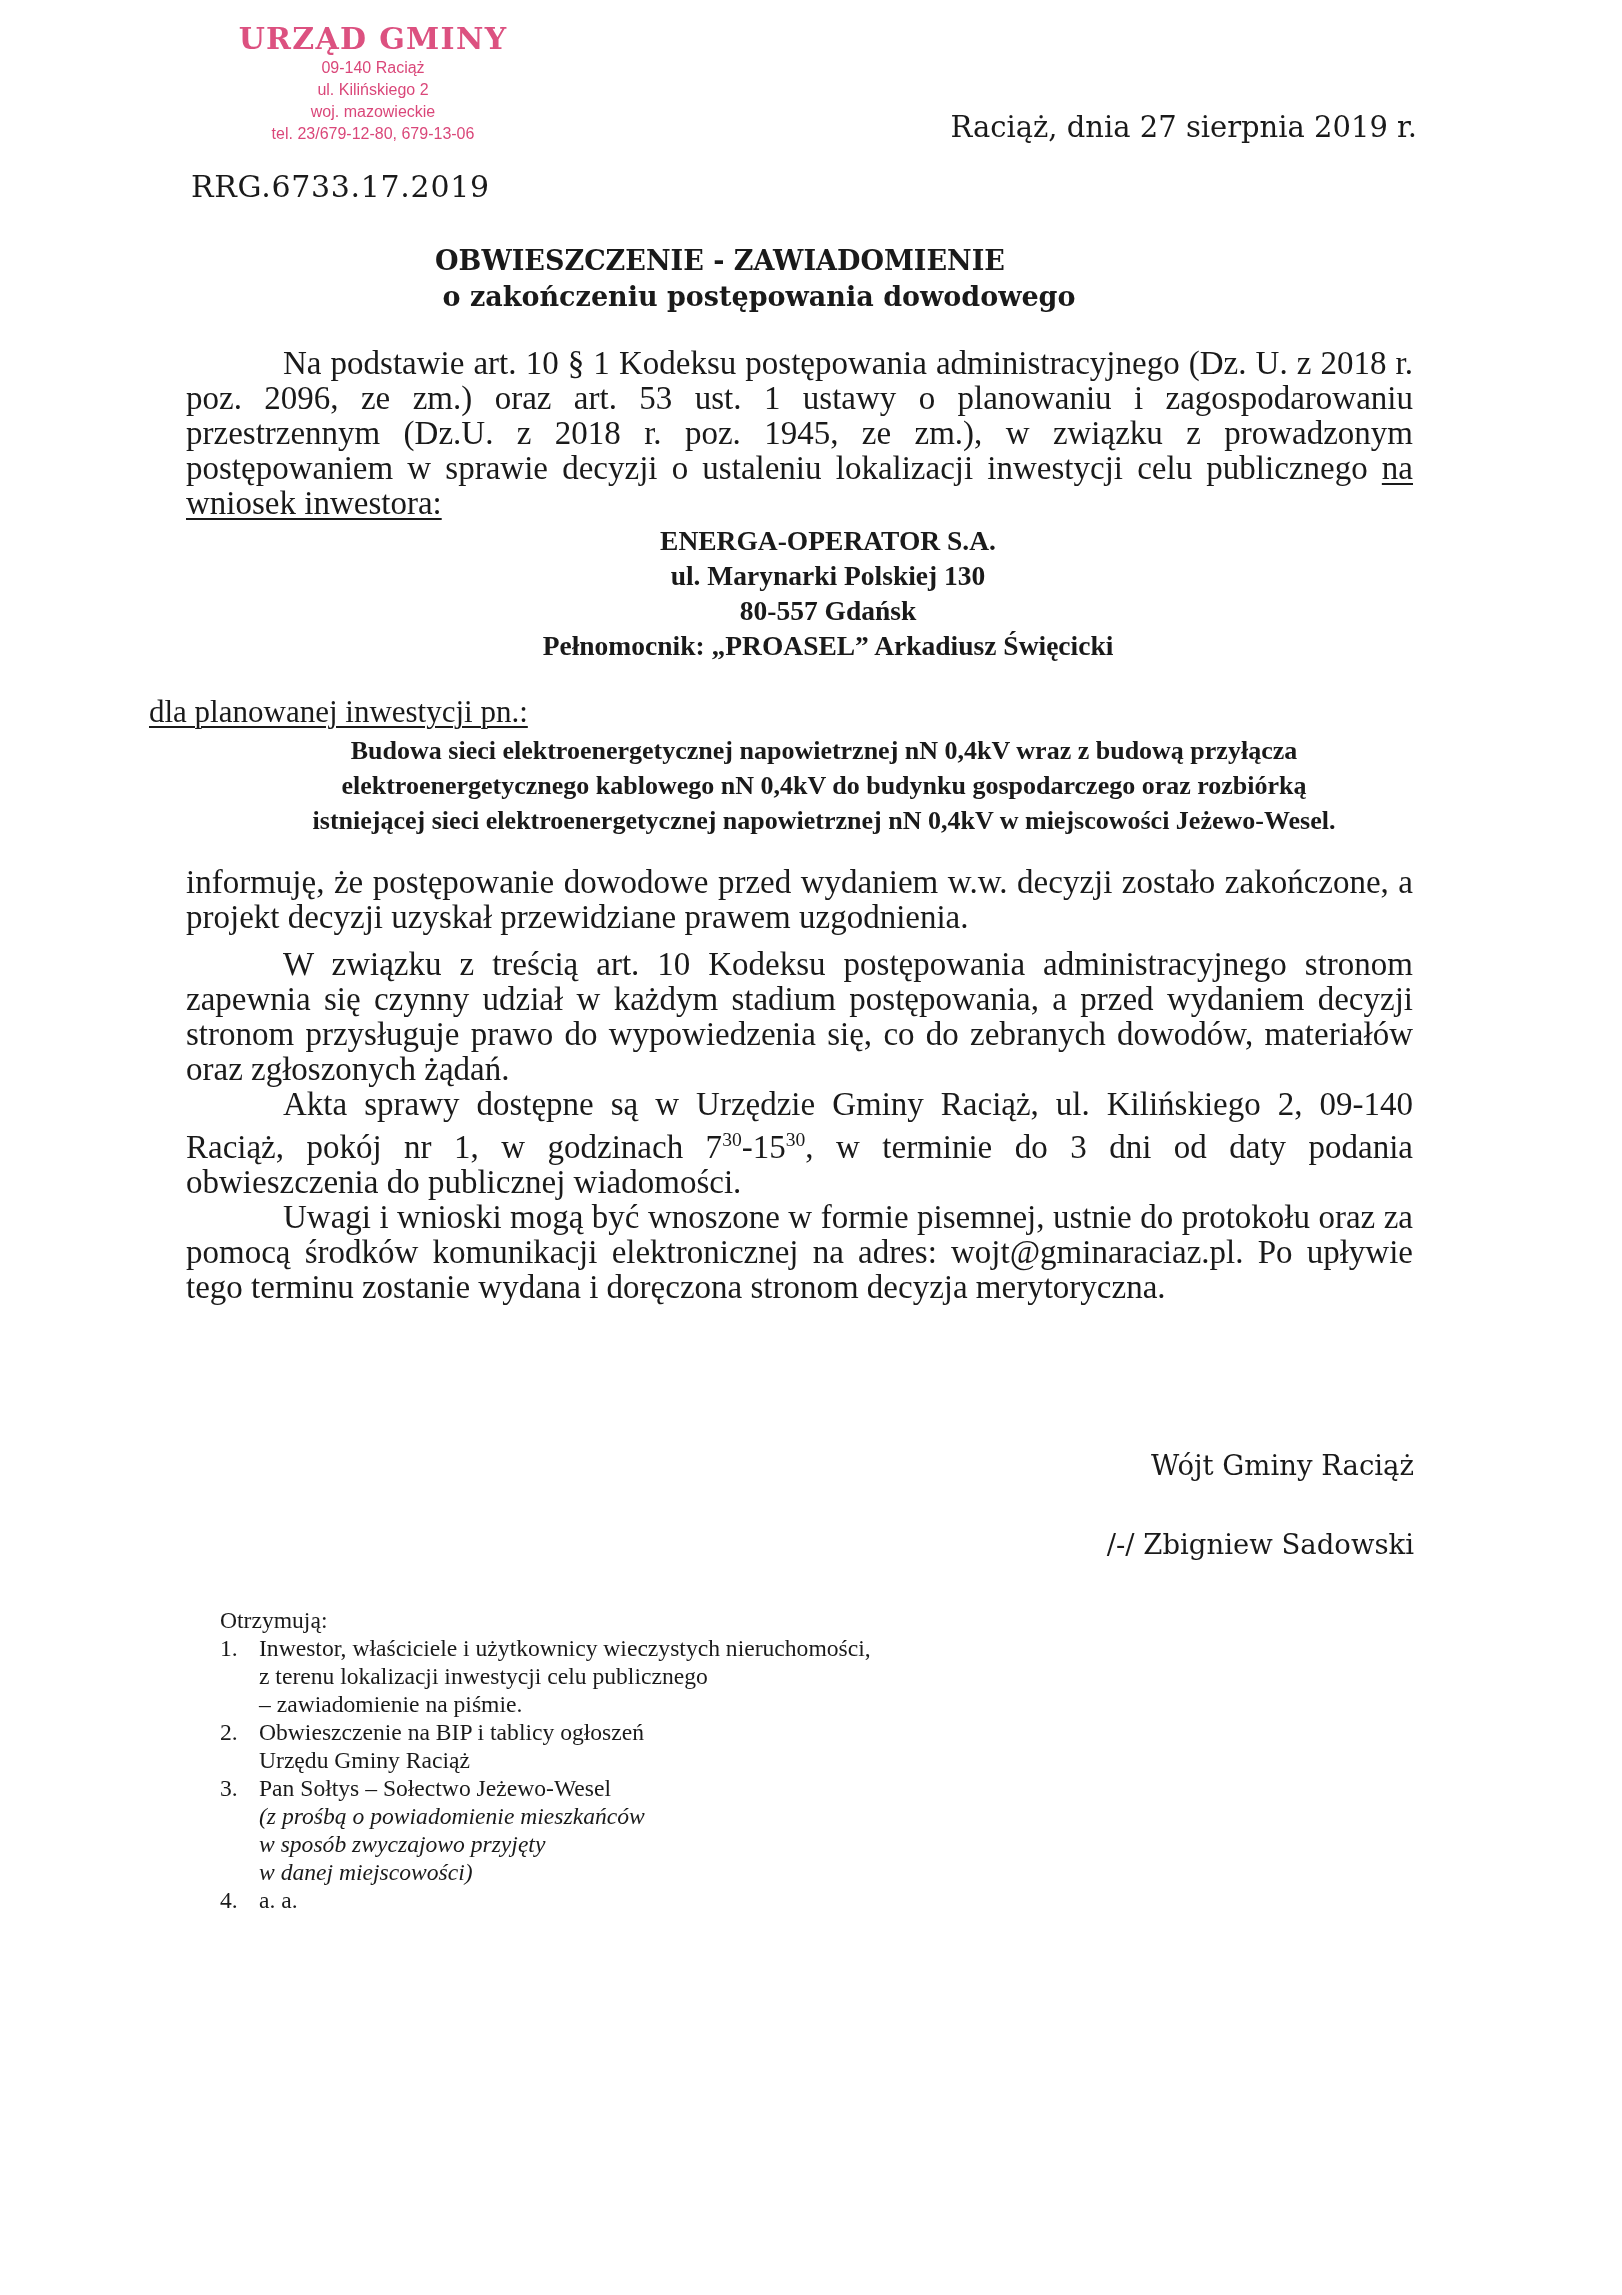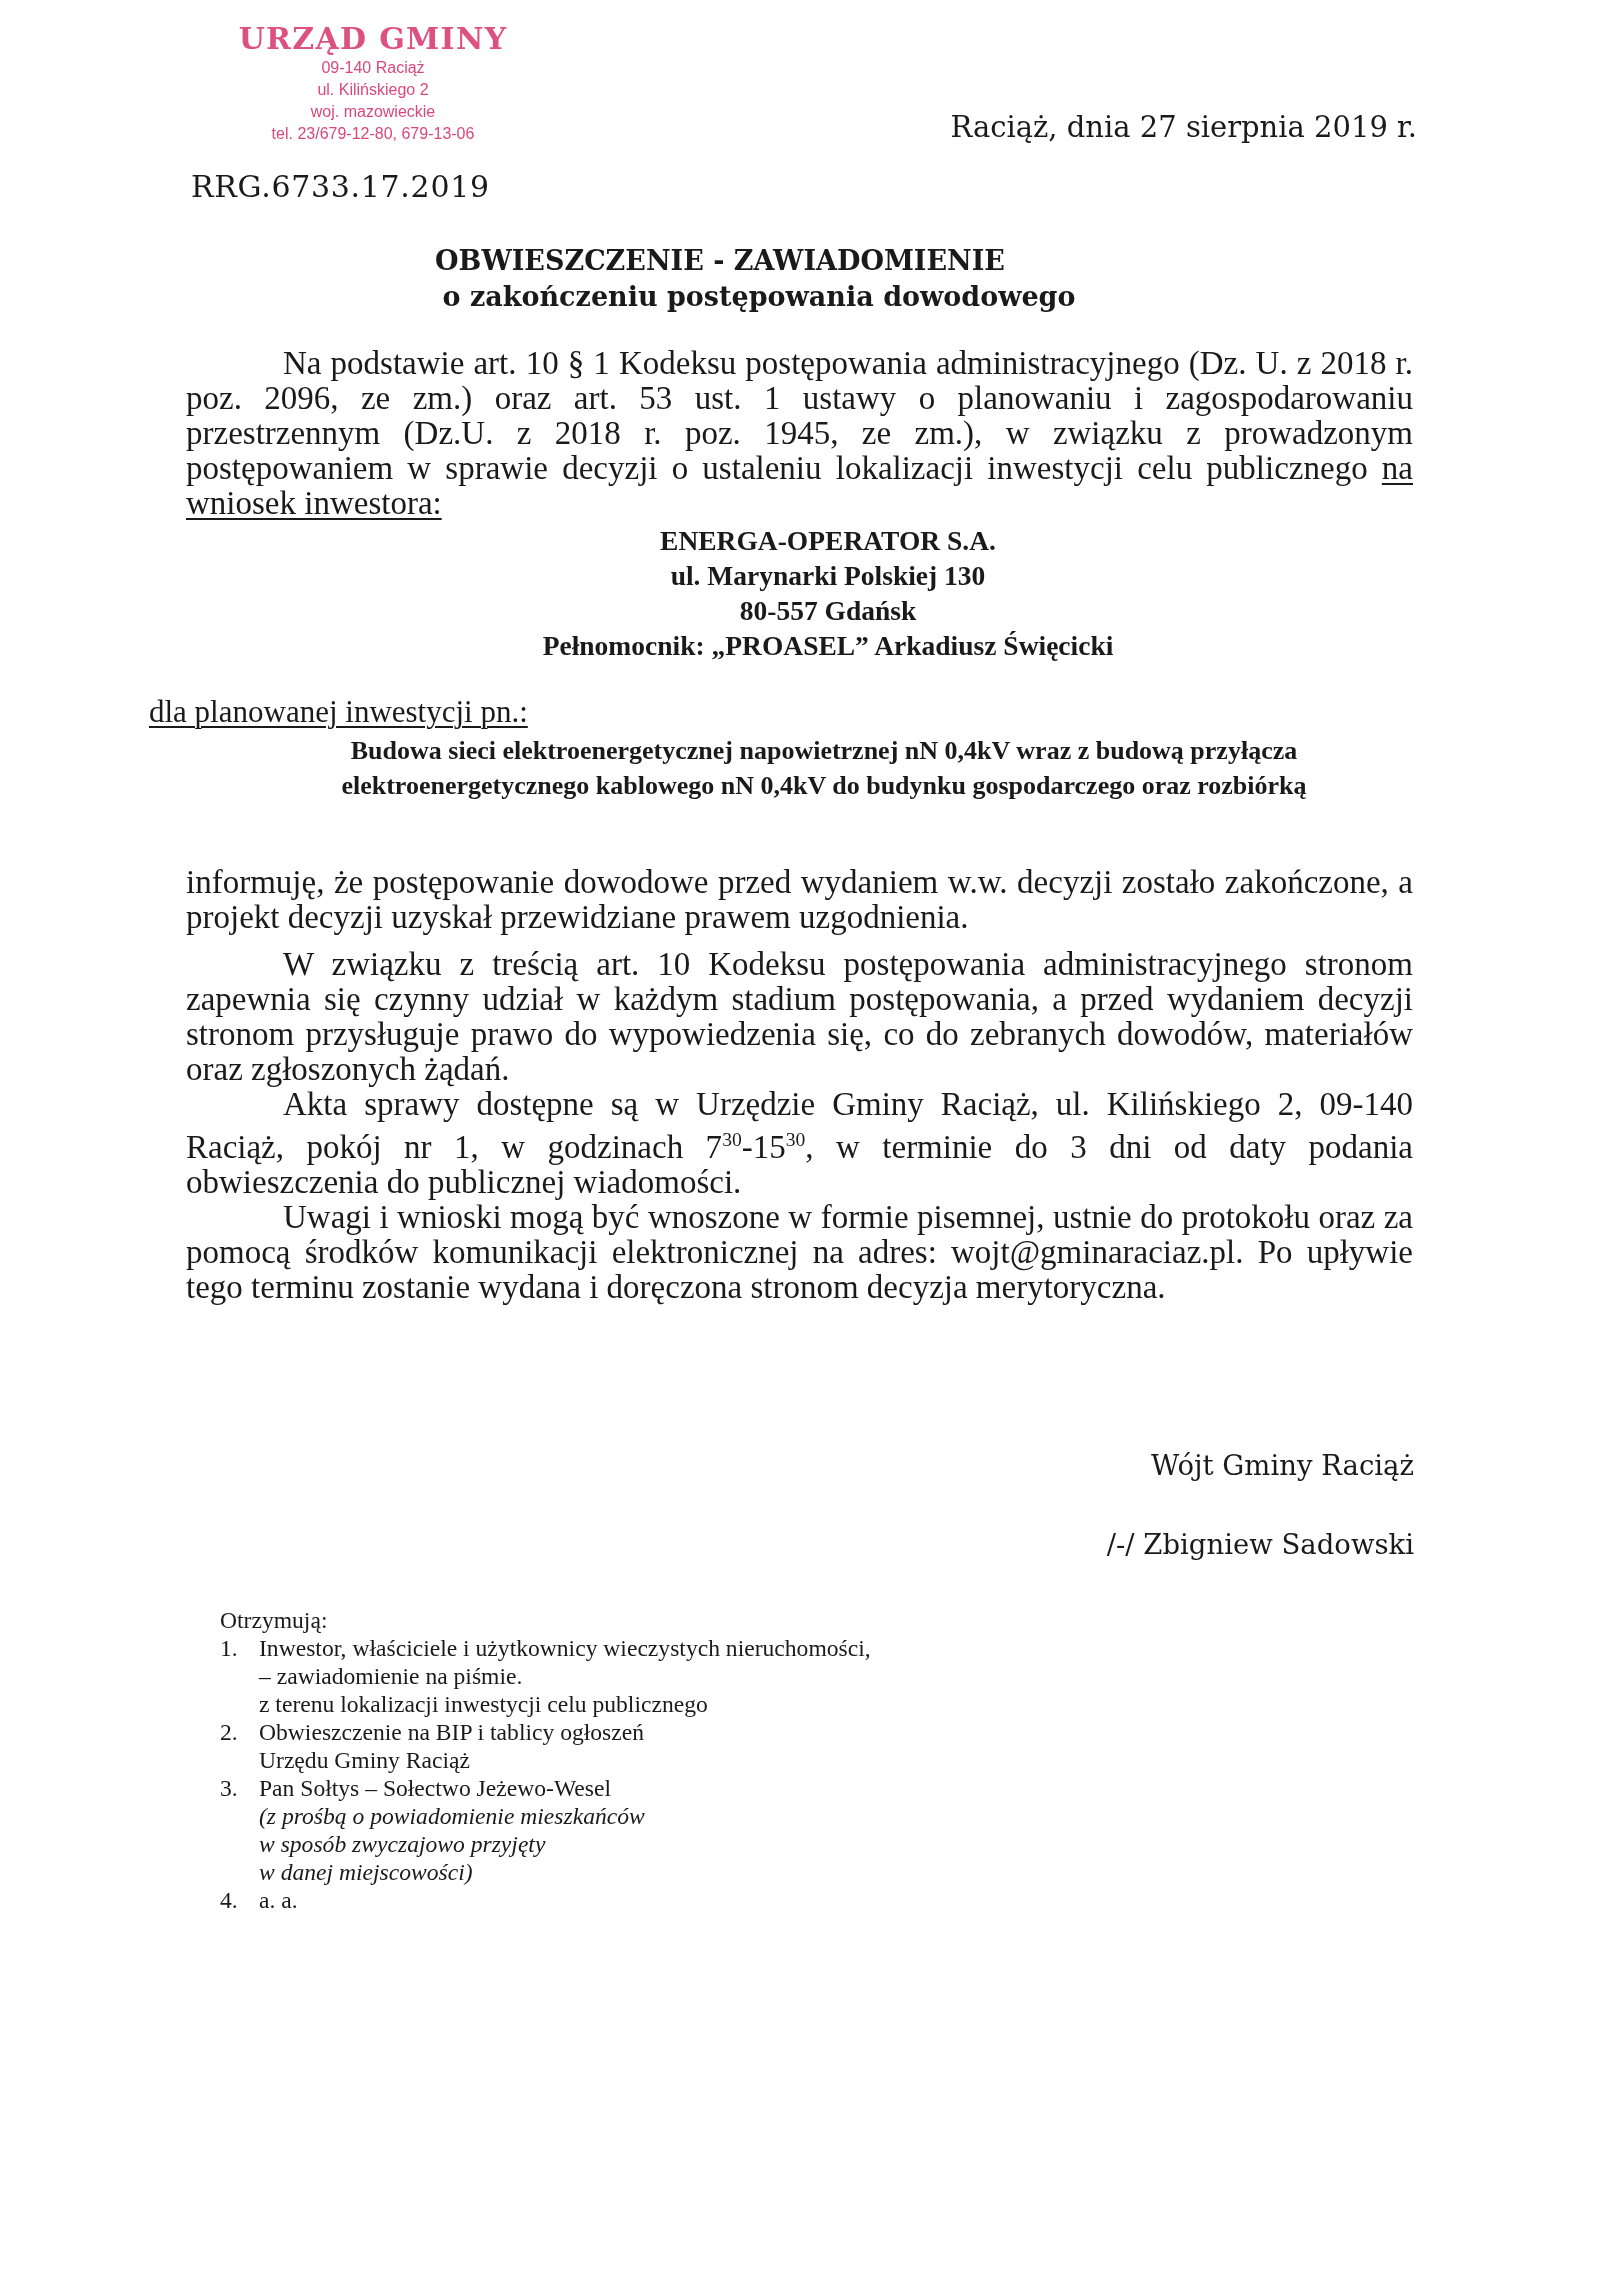--- a/index.html
+++ b/index.html
@@ -64,40 +64,41 @@
   <div>ENERGA-OPERATOR S.A.</div>
   <div>ul. Marynarki Polskiej 130</div>
   <div>80-557 Gdańsk</div>
   <div>Pełnomocnik: „PROASEL” Arkadiusz Święcicki</div>
 </div>
 
 <div class="abs project-label u">dla planowanej inwestycji pn.:</div>
 <div class="abs project">
   <div>Budowa sieci elektroenergetycznej napowietrznej nN 0,4kV wraz z budową przyłącza</div>
   <div>elektroenergetycznego kablowego nN 0,4kV do budynku gospodarczego oraz rozbiórką</div>
+  <div>istniejącej sieci elektroenergetycznej napowietrznej nN 0,4kV w miejscowości Jeżewo-Wesel.</div>
 </div>
 
 <div class="abs body-block" style="top:865px;">
   <p style="margin-bottom:11.8px;">informuję, że postępowanie dowodowe przed wydaniem w.w. decyzji zostało zakończone, a projekt decyzji uzyskał przewidziane prawem uzgodnienia.</p>
   <p class="indent">W związku z treścią art. 10 Kodeksu postępowania administracyjnego stronom zapewnia się czynny udział w każdym stadium postępowania, a przed wydaniem decyzji stronom przysługuje prawo do wypowiedzenia się, co do zebranych dowodów, materiałów oraz zgłoszonych żądań.</p>
   <p class="indent"><span>Akta sprawy dostępne są w Urzędzie Gminy Raciąż, ul. Kilińskiego 2, 09-140 Raciąż, pokój nr 1, w godzinach 7</span><sup style="font-size:19.6px;">30</sup><span>-15</span><sup style="font-size:19.6px;">30</sup><span>, w terminie do 3 dni od daty podania obwieszczenia do publicznej wiadomości.</span></p>
   <p class="indent">Uwagi i wnioski mogą być wnoszone w formie pisemnej, ustnie do protokołu oraz za pomocą środków komunikacji elektronicznej na adres: wojt@gminaraciaz.pl. Po upływie tego terminu zostanie wydana i doręczona stronom decyzja merytoryczna.</p>
 </div>
 
 <div class="abs sig" style="top:1449px;">Wójt Gminy Raciąż</div>
 <div class="abs sig" style="top:1528px;">/-/ Zbigniew Sadowski</div>
 
 <div class="abs recipients">
   <div>Otrzymują:</div>
   <div class="item">
     <span class="num">1.</span>
     <div>
       <div>Inwestor, właściciele i użytkownicy wieczystych nieruchomości,</div>
+      <div>z terenu lokalizacji inwestycji celu publicznego</div>
       <div>– zawiadomienie na piśmie.</div>
-      <div>z terenu lokalizacji inwestycji celu publicznego</div>
     </div>
   </div>
   <div class="item">
     <span class="num">2.</span>
     <div>
       <div>Obwieszczenie na BIP i tablicy ogłoszeń</div>
       <div>Urzędu Gminy Raciąż</div>
     </div>
   </div>
   <div class="item">

